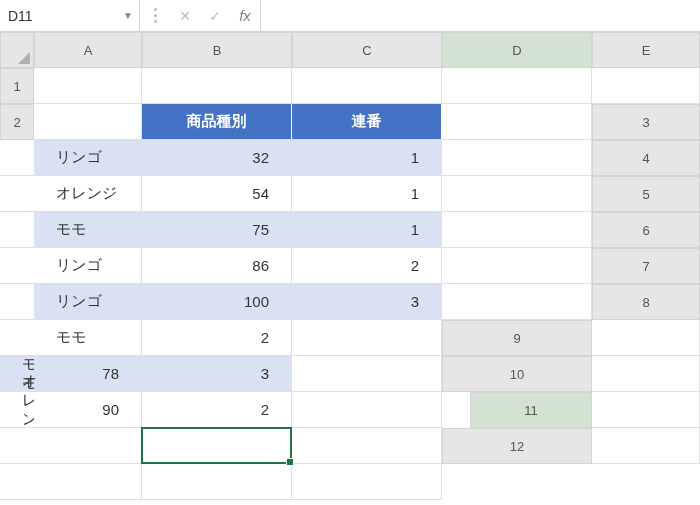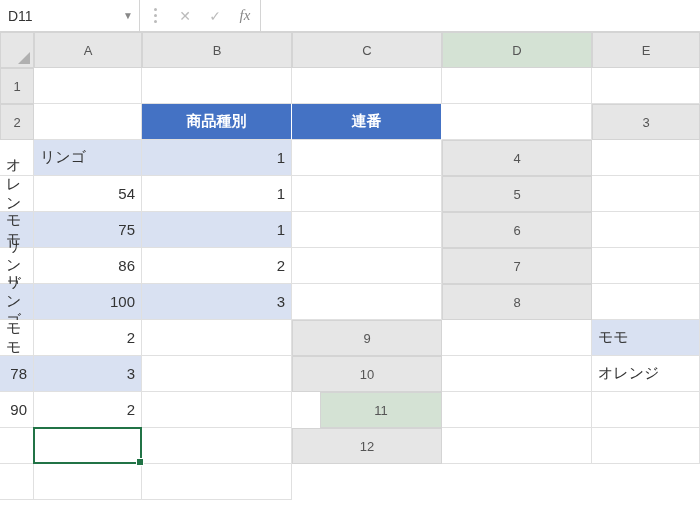--- a/index.html
+++ b/index.html
@@ -46,21 +46,21 @@
   .fb-btn {
     width: 30px;
     display: flex;
     justify-content: center;
     align-items: center;
     color: #bbb;
     font-size: 14px;
   }
   .fb-btn.fx {
     font-style: italic;
-    font-family: Liberation Serif, serif;
+    font-family: Liberation Sans, sans-serif;
     color: #888;
     font-size: 15px;
   }
   .fb-input {
     flex: 1;
     height: 100%;
     border: none;
     outline: none;
     padding: 0 8px;
     font-size: 14px;
@@ -109,24 +109,25 @@
   }
   .rowhdr.active-row {
     background: #d4e2d4;
     margin-left: 28px;
   }
   .cell {
     border-right: 1px solid #e0e0e0;
     border-bottom: 1px solid #e0e0e0;
     display: flex;
     align-items: center;
-    padding: 0 6px;
+    padding: 0 22px;
     font-size: 15px;
     color: #333;
     background: #fff;
+    text-align: right;
   }
   .cell.th {
     background: #4472c4;
     color: #fff;
     font-weight: bold;
     justify-content: center;
     border-right: 1px solid #fff;
   }
   .cell.th:last-of-type { border-right: 1px solid #e0e0e0; }
   .cell.alt {
@@ -203,20 +204,21 @@
 
   <div class="rowhdr">2</div>
   <div class="cell"></div>
   <div class="cell th">商品種別</div>
   <div class="cell th">連番</div>
   <div class="cell"></div>
 
   <div class="rowhdr">3</div>
   <div class="cell"></div>
   <div class="cell alt">リンゴ</div>
+  <div class="cell alt num">32</div>
   <div class="cell alt num">1</div>
   <div class="cell"></div>
 
   <div class="rowhdr">4</div>
   <div class="cell"></div>
   <div class="cell">オレンジ</div>
   <div class="cell num">54</div>
   <div class="cell num">1</div>
   <div class="cell"></div>
 

